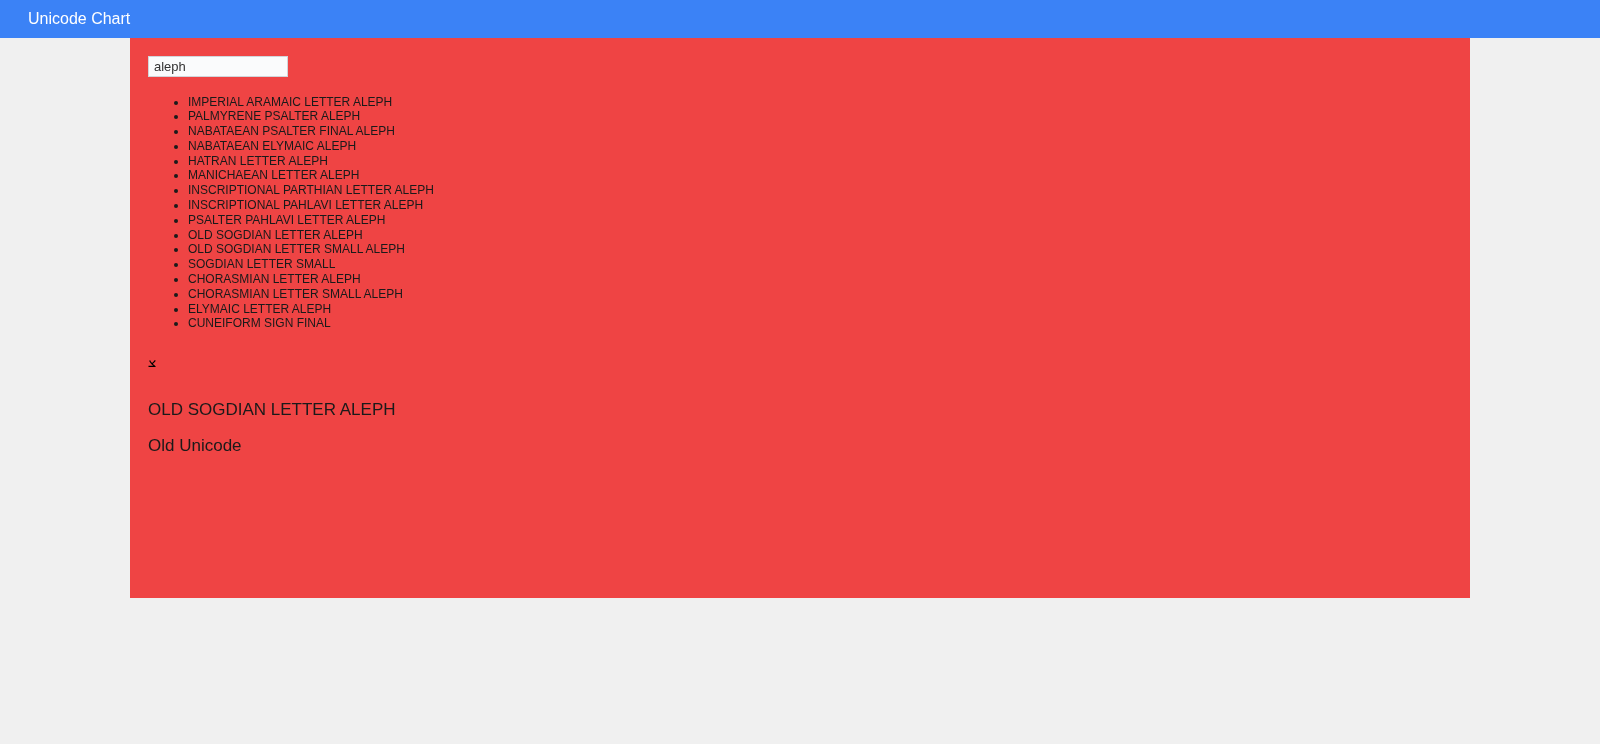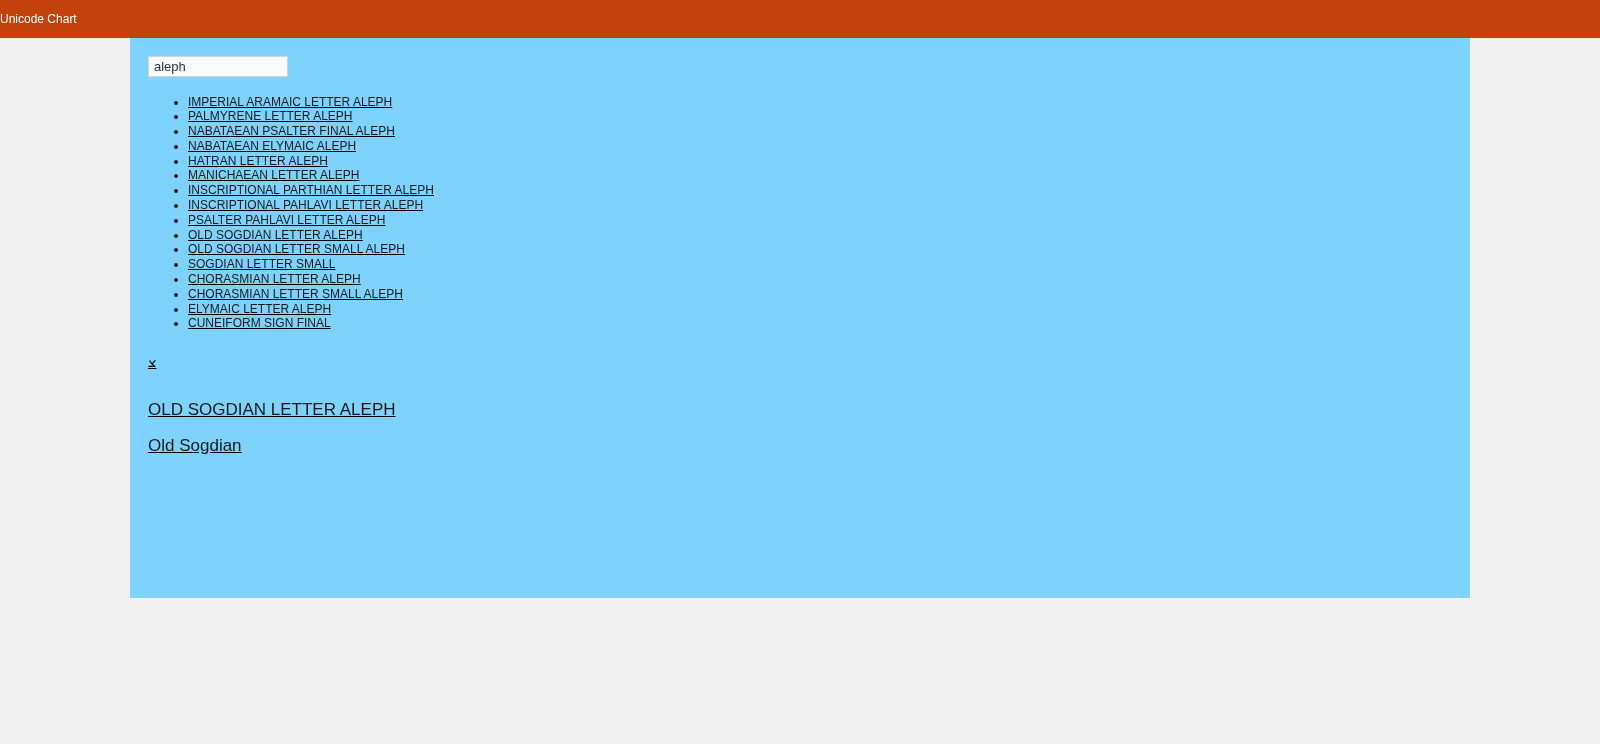--- a/index.html
+++ b/index.html
@@ -7,36 +7,35 @@
       padding: 0;
       box-sizing: border-box;
     }
     body {
       font-family: -apple-system, BlinkMacSystemFont, "Segoe UI", Helvetica, Arial, sans-serif;
       background-color: #f0f0f0;
       width: 1600px;
       height: 744px;
     }
     .header {
-      background-color: #c2410c;
+      background-color: #3b82f6;
       color: #ffffff;
-      padding: 8px 0;
-      font-size: 12px;
+      padding: 8px 28px;
+      font-size: 16px;
       font-weight: 400;
       height: 38px;
       display: flex;
       align-items: center;
     }
     .container {
       max-width: 1340px;
       margin: 0 auto;
-      background-color: #7dd3fc;
+      background-color: #ef4444;
       padding: 18px 18px 30px 18px;
       min-height: 560px;
-      text-decoration: underline;
     }
     .search-input {
       width: 140px;
       padding: 2px 5px;
       font-size: 13px;
       border: 1px solid #d1d5da;
       background-color: #fafbfc;
       font-family: inherit;
       color: #333;
     }
@@ -78,33 +77,33 @@
 
 <div class="header">
   <span>Unicode Chart</span>
 </div>
 
 <div class="container">
   <input type="text" class="search-input" value="aleph" style="">
 
   <ul class="results-list">
     <li>IMPERIAL ARAMAIC LETTER ALEPH</li>
-    <li>PALMYRENE LETTER ALEPH</li>
+    <li>PALMYRENE PSALTER ALEPH</li>
     <li>NABATAEAN PSALTER FINAL ALEPH</li>
     <li>NABATAEAN ELYMAIC ALEPH</li>
     <li>HATRAN LETTER ALEPH</li>
     <li>MANICHAEAN LETTER ALEPH</li>
     <li>INSCRIPTIONAL PARTHIAN LETTER ALEPH</li>
     <li>INSCRIPTIONAL PAHLAVI LETTER ALEPH</li>
     <li>PSALTER PAHLAVI LETTER ALEPH</li>
     <li>OLD SOGDIAN LETTER ALEPH</li>
     <li>OLD SOGDIAN LETTER SMALL ALEPH</li>
     <li>SOGDIAN LETTER SMALL</li>
     <li>CHORASMIAN LETTER ALEPH</li>
     <li>CHORASMIAN LETTER SMALL ALEPH</li>
     <li>ELYMAIC LETTER ALEPH</li>
     <li>CUNEIFORM SIGN FINAL</li>
   </ul>
 
   <div class="detail-glyph">𐼀</div>
   <div class="detail-name">OLD SOGDIAN LETTER ALEPH</div>
-  <div class="detail-block">Old Sogdian</div>
+  <div class="detail-block">Old Unicode</div>
 </div>
 
 </body></html>

